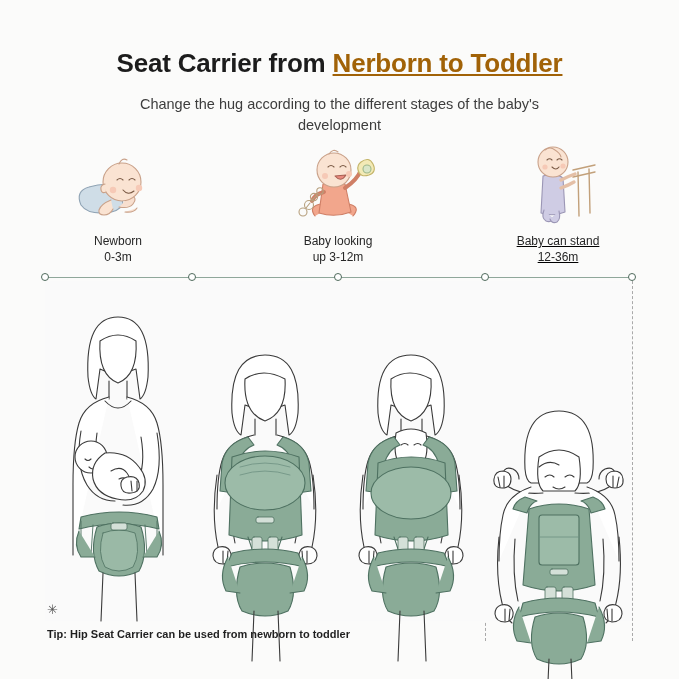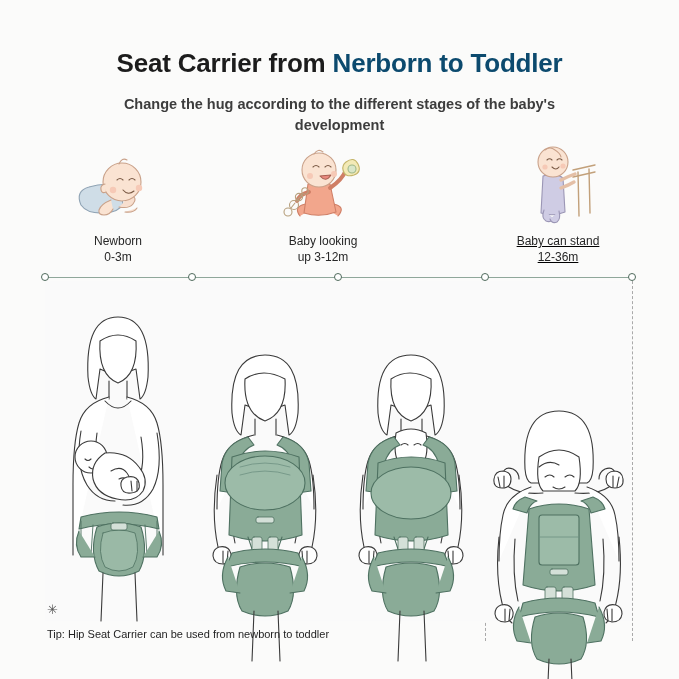--- a/index.html
+++ b/index.html
@@ -25,29 +25,29 @@
   }
   #title {
     margin: 0;
     padding-top: 49px;
     font-size: 26px;
     font-weight: bold;
     letter-spacing: -0.2px;
     color: #1c1c1c;
     line-height: 1.1;
   }
-  #title .accent { color: #0c4a6e; }
+  #title .accent { color: #a16207; text-decoration: underline; }
   #subtitle {
     margin: 0 auto;
     padding-top: 16px;
     width: 470px;
     font-size: 14.5px;
     color: #3d3d3d;
     line-height: 1.45;
-    font-weight: 700;
+    font-weight: 400;
   }
 
   
   #stages {
     position: absolute;
     left: 0; top: 148px;
     width: 679px;
     height: 118px;
   }
   .stage {
@@ -62,21 +62,21 @@
     justify-content: center;
   }
   .stage-label {
     font-size: 12px;
     color: #272727;
     line-height: 1.32;
     padding-top: 8px;
     white-space: pre-line;
   }
   #stage-0 { left: 38px; }
-  #stage-1 { left: 243px; }
+  #stage-1 { left: 258px; }
   #stage-2 { left: 478px; text-decoration: underline; }
 
   
   #timeline-line {
     position: absolute;
     left: 45px; top: 277px;
     width: 587px;
     height: 1px;
     background: #8fa79a;
   }
@@ -113,21 +113,21 @@
     width: 430px;
   }
   #tip-star {
     font-size: 13px;
     color: #555;
     line-height: 1;
   }
   #tip-text {
     padding-top: 12px;
     font-size: 11px;
-    font-weight: normal;
+    font-weight: bold;
     color: #1f1f1f;
   }
 
   svg { display: block; overflow: visible; }
 </style>
 </head>
 <body>
 
 <div id="page">
 

